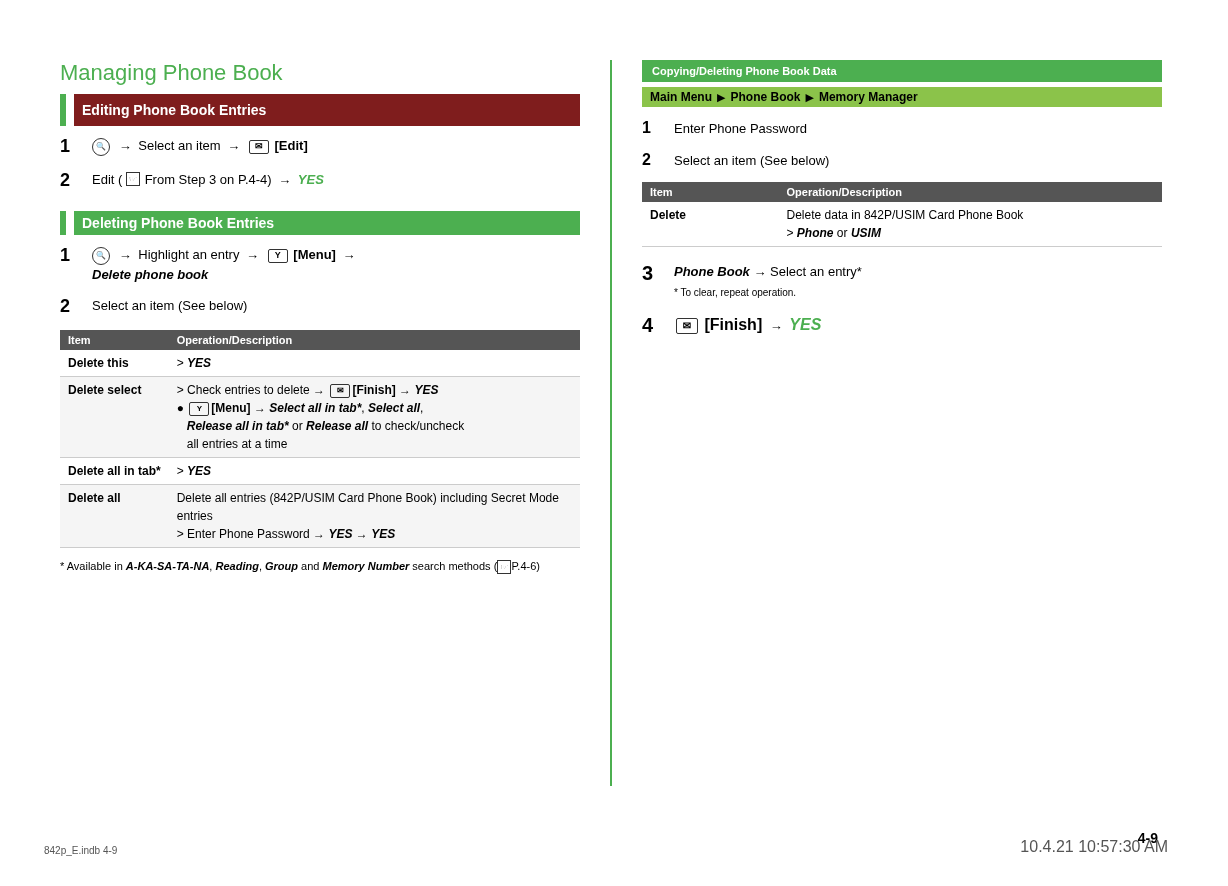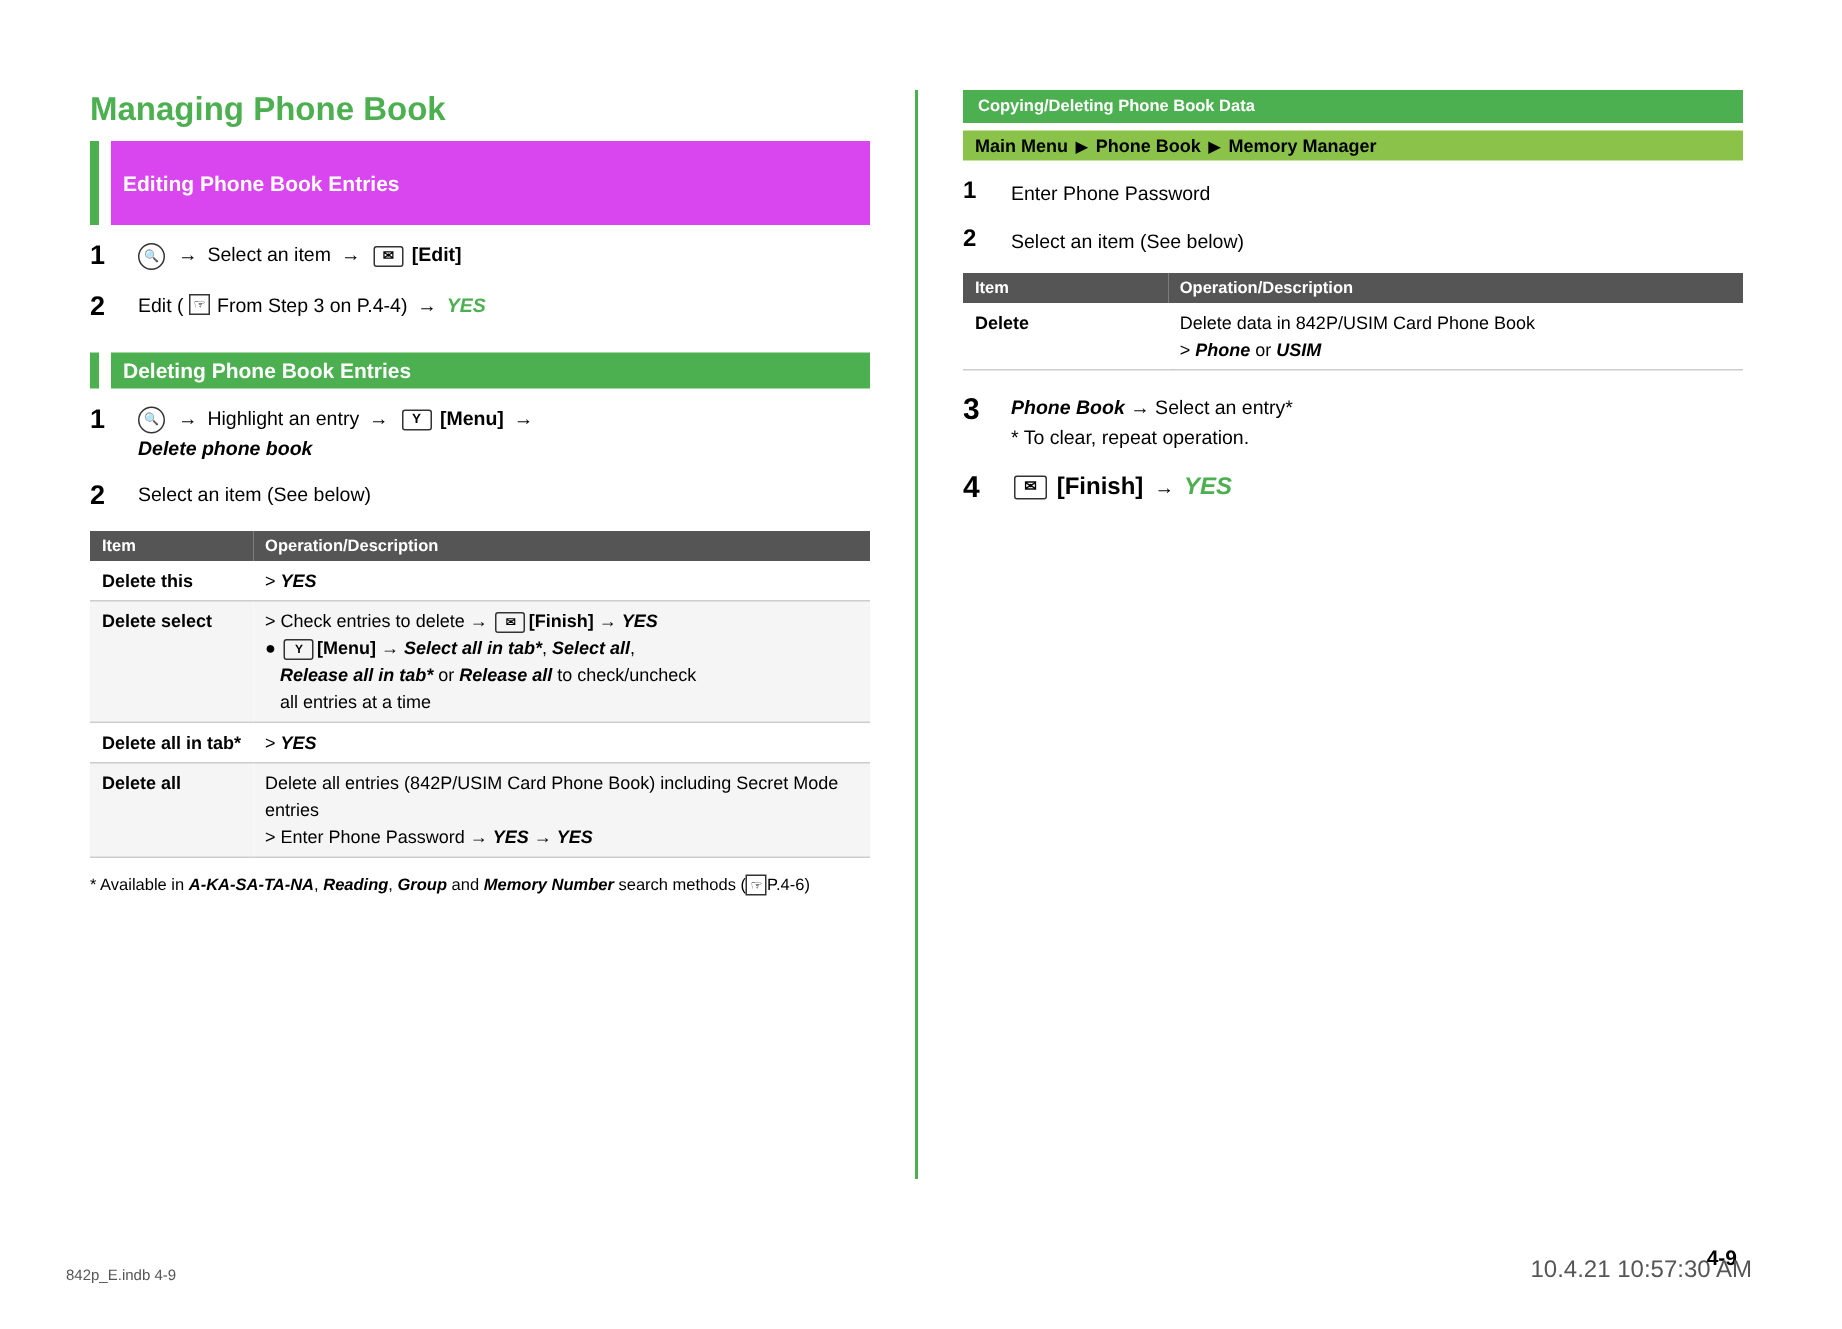--- a/index.html
+++ b/index.html
@@ -97,21 +97,21 @@
       position: absolute;
       bottom: 30px;
       right: 60px;
       font-size: 16px;
       color: #555;
     }
 
     
     .main-heading {
       font-size: 22px;
-      font-weight: bold;
+      font-weight: normal;
       color: #4CAF50;
       margin-bottom: 8px;
     }
 
     
     .step {
       display: flex;
       align-items: flex-start;
       margin-bottom: 12px;
     }
@@ -287,21 +287,21 @@
 
 <div class="page-container">
   <div class="content-area">
 
     <div class="left-column">
 
       <div class="main-heading">Managing Phone Book</div>
 
       <div class="left-bar-heading">
         <div class="left-bar"></div>
-        <div style="background:#d946ef; flex:1; padding:20px 8px;">
+        <div style="background:#7f1d1d; flex:1; padding:8px 8px;">
           <span class="heading-text" style="color:#fff; font-size:14px;">Editing Phone Book Entries</span>
         </div>
       </div>
 
       <div class="step">
         <div class="step-num">1</div>
         <div class="step-content">
           <span class="icon-circle" style="font-size:8px;">🔍</span>
           <span class="arrow">→</span>
           <span>Select an item</span>
@@ -433,21 +433,21 @@
             </td>
           </tr>
         </tbody>
       </table>
 
       <div class="right-step" style="margin-top:15px; align-items:flex-start;">
         <div class="right-step-num" style="font-size:20px;"><strong>3</strong></div>
         <div class="right-step-content">
           <em><strong>Phone Book</strong></em>
           <span> → Select an entry*</span><br>
-          <span style="font-size:13px;">* To clear, repeat operation.</span>
+          <span style="font-size:10px;">* To clear, repeat operation.</span>
         </div>
       </div>
 
       <div class="right-step" style="align-items:center;">
         <div class="right-step-num" style="font-size:20px;"><strong>4</strong></div>
         <div class="right-step-content" style="font-size:16px;">
           <span class="icon-key" style="font-size:10px; width:22px; height:16px;">✉</span>
           <strong>[Finish]</strong>
           <span class="arrow"> → </span>
           <em><strong class="green-text"> YES</strong></em>

